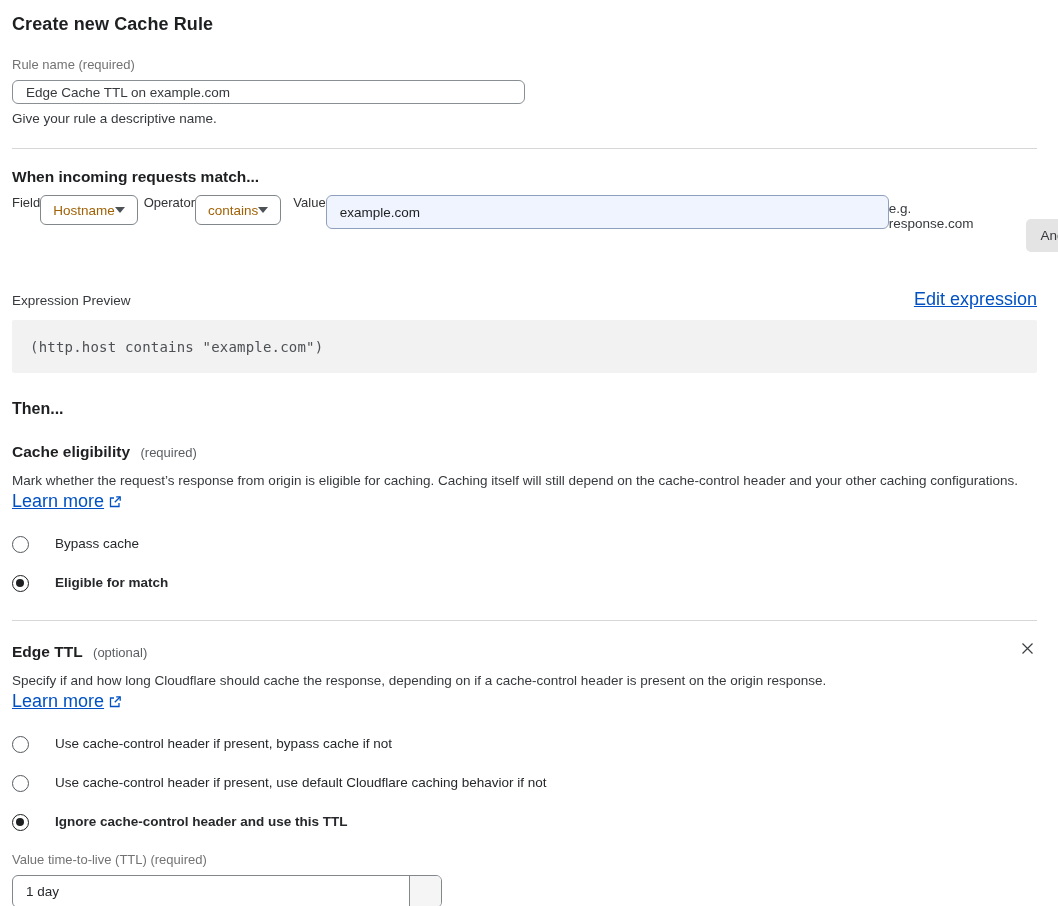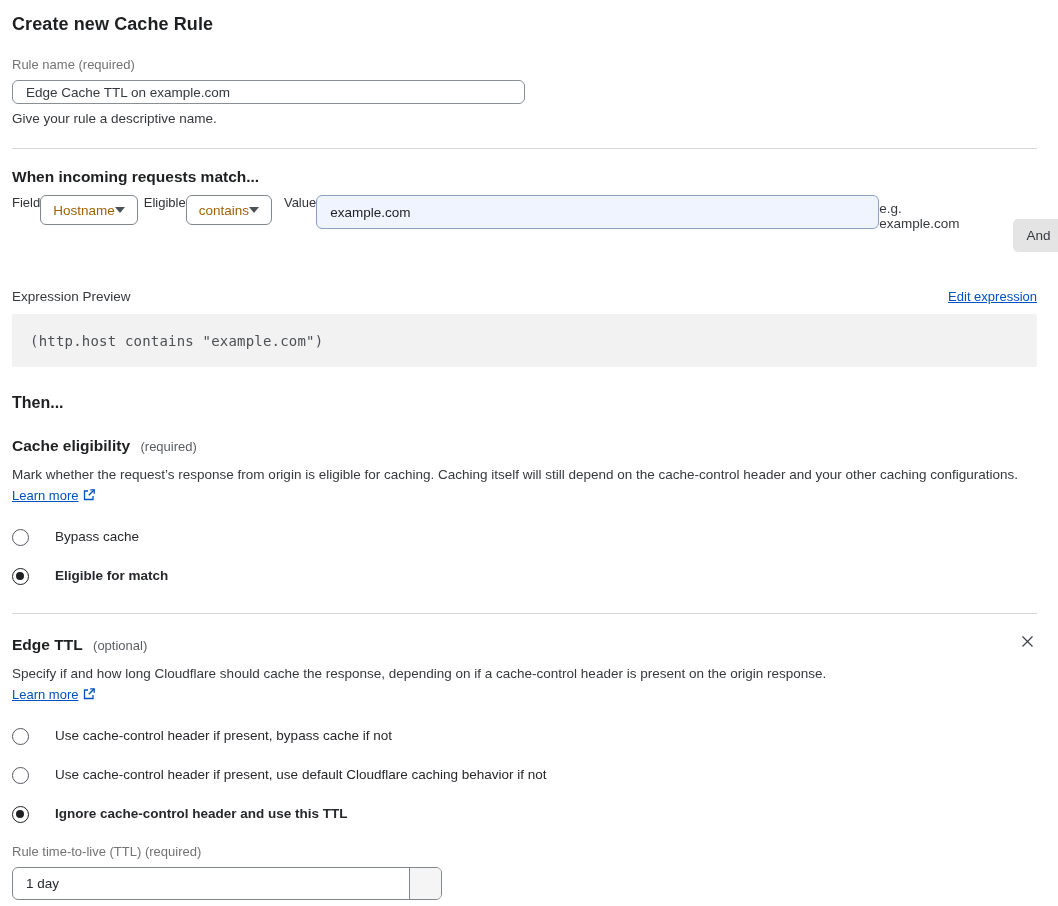--- a/index.html
+++ b/index.html
@@ -56,21 +56,21 @@
     height: 33px; margin-top: 24px; padding: 0 14px;
     background: #e4e4e4; border: none; border-radius: 5px;
     font-size: 13.5px; color: #36393d; cursor: pointer;
     font-family: "Liberation Sans", sans-serif;
   }
   .btn-and { margin-left: 31px; }
   .btn-or  { margin-left: 15px; }
 
   .expr-row { display: flex; justify-content: space-between; align-items: baseline; margin-top: 37px; }
   .expr-label { font-size: 13.5px; color: #36393d; }
-  a.link { color: #0051c3; font-size: 13px; text-decoration: underline; cursor: pointer; }
+  a.link { color: #0051c3; font-size: 18px; text-decoration: underline; cursor: pointer; }
   .code-block {
     margin-top: 10px; height: 53px; background: #f2f2f2; border-radius: 2px;
     display: flex; align-items: center; padding: 0 18px;
     font-family: "DejaVu Sans Mono", "Liberation Mono", monospace;
     font-size: 14px; color: #4d5054; letter-spacing: .2px;
   }
 
   h2.then-heading { font-size: 16px; font-weight: 700; color: #1d1f21; margin-top: 27px; }
 
   .block-heading-row { display: flex; align-items: flex-end; justify-content: space-between; margin-top: 25px; }
@@ -127,30 +127,30 @@
 
   <div class="builder-row">
     <div class="builder-col" style="width:150px;">
       <div class="col-label">Field</div>
       <div class="select-box">
         <span>Hostname</span>
         <span class="caret"></span>
       </div>
     </div>
     <div class="builder-col" style="width:150px; margin-left:6px;">
-      <div class="col-label">Eligible</div>
+      <div class="col-label">Operator</div>
       <div class="select-box">
         <span>contains</span>
         <span class="caret"></span>
       </div>
     </div>
     <div class="builder-col" style="margin-left:12px;">
       <div class="col-label">Value</div>
       <input class="value-input" type="text" value="example.com" style="">
-      <div class="help-text mt-6">e.g. example.com</div>
+      <div class="help-text mt-6">e.g. response.com</div>
     </div>
     <button class="conn-btn btn-and">And</button>
     <button class="conn-btn btn-or">Or</button>
   </div>
 
   <div class="expr-row">
     <span class="expr-label">Expression Preview</span>
     <a class="link">Edit expression</a>
   </div>
   <div class="code-block">(http.host contains "example.com")</div>
@@ -205,21 +205,21 @@
   </div>
   <div class="option-row option-gap-lg">
     <span class="radio"></span>
     <span class="option-label">Use cache-control header if present, use default Cloudflare caching behavior if not</span>
   </div>
   <div class="option-row option-gap-lg checked">
     <span class="radio"></span>
     <span class="option-label">Ignore cache-control header and use this TTL</span>
   </div>
 
-  <div class="field-label" style="margin-top:21px;">Rule time-to-live (TTL) (required)</div>
+  <div class="field-label" style="margin-top:21px;">Value time-to-live (TTL) (required)</div>
   <div class="ttl-select">
     <span class="ttl-value">1 day</span>
     <span class="ttl-arrow-seg">
       
     </span>
   </div>
 
 </div>
 
 </body></html>

